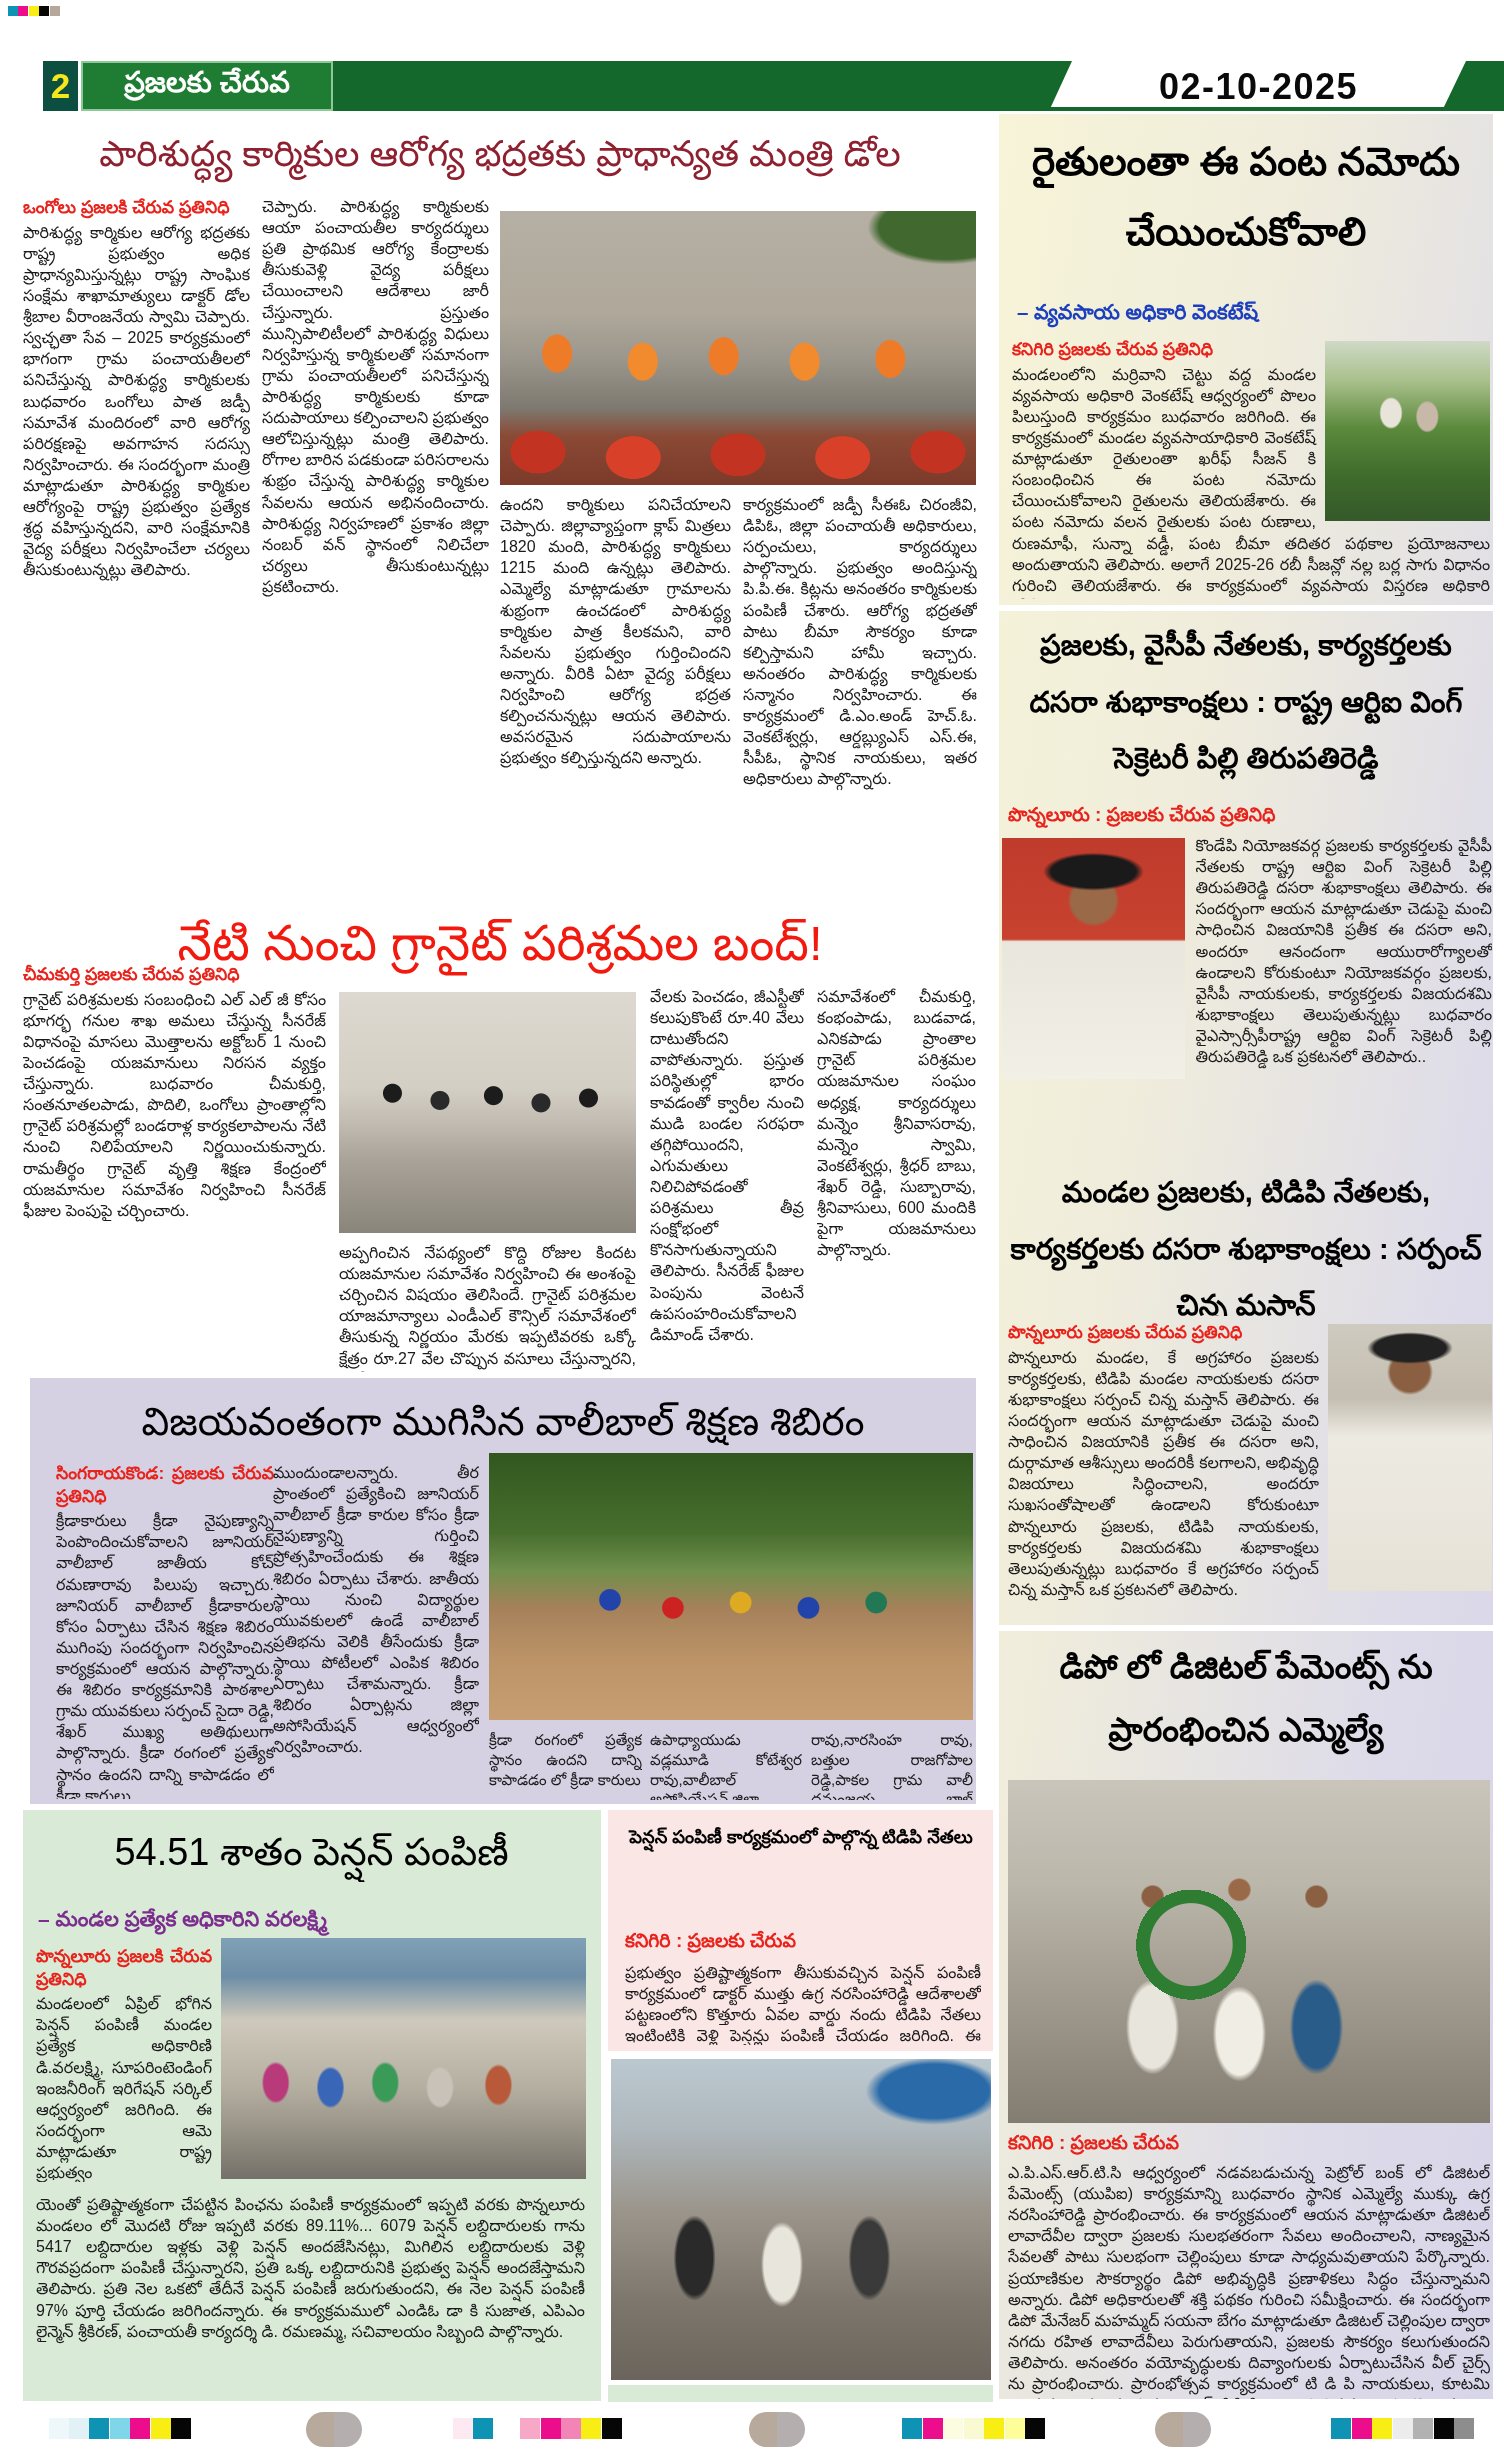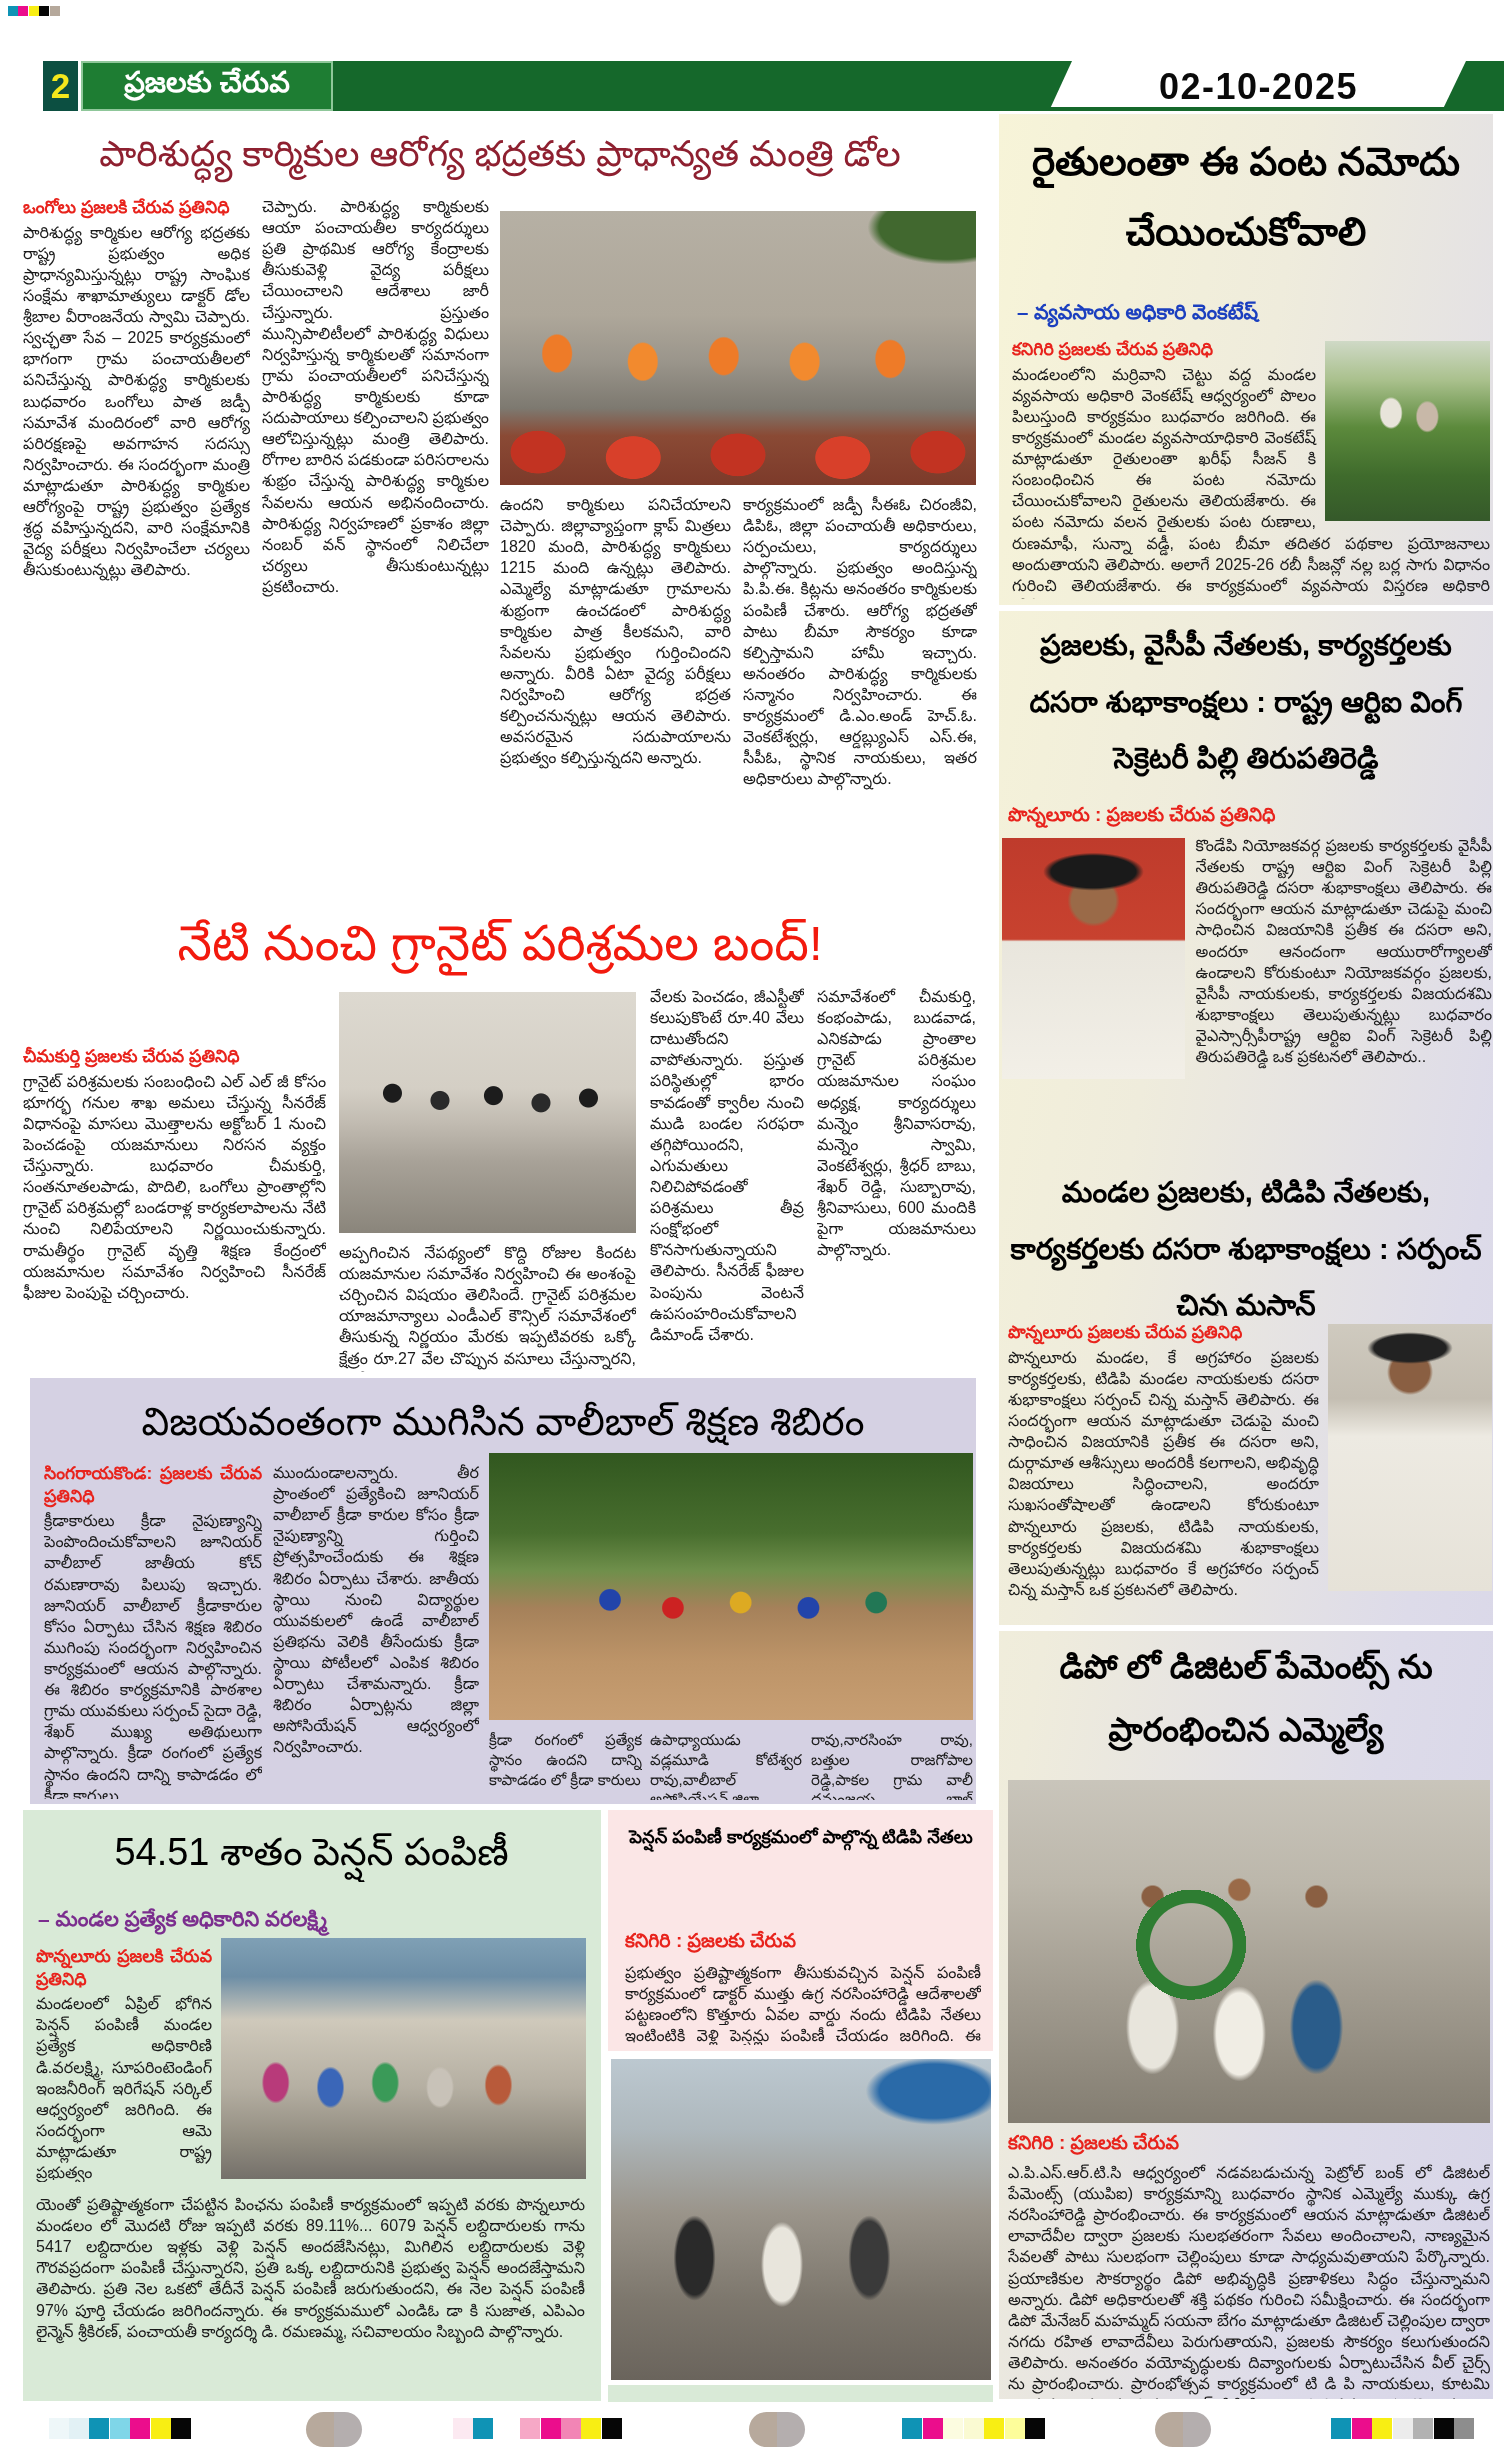--- a/index.html
+++ b/index.html
@@ -130,32 +130,32 @@
   <div class="col" style="left:23px;top:196px;width:227px;height:691px">
     <span class="dl">ఒంగోలు ప్రజలకి చేరువ ప్రతినిధి</span>
     <span>పారిశుద్ధ్య కార్మికుల ఆరోగ్య భద్రతకు రాష్ట్ర ప్రభుత్వం అధిక ప్రాధాన్యమిస్తున్నట్లు రాష్ట్ర సాంఘిక సంక్షేమ శాఖామాత్యులు డాక్టర్ డోల శ్రీబాల వీరాంజనేయ స్వామి చెప్పారు. స్వచ్ఛతా సేవ – 2025 కార్యక్రమంలో భాగంగా గ్రామ పంచాయతీలలో పనిచేస్తున్న పారిశుద్ధ్య కార్మికులకు బుధవారం ఒంగోలు పాత జడ్పీ సమావేశ మందిరంలో వారి ఆరోగ్య పరిరక్షణపై అవగాహన సదస్సు నిర్వహించారు. ఈ సందర్భంగా మంత్రి మాట్లాడుతూ పారిశుద్ధ్య కార్మికుల ఆరోగ్యంపై రాష్ట్ర ప్రభుత్వం ప్రత్యేక శ్రద్ధ వహిస్తున్నదని, వారి సంక్షేమానికి వైద్య పరీక్షలు నిర్వహించేలా చర్యలు తీసుకుంటున్నట్లు తెలిపారు.</span>
   </div>
   <div class="col" style="left:262px;top:196px;width:227px;height:691px">చెప్పారు. పారిశుద్ధ్య కార్మికులకు ఆయా పంచాయతీల కార్యదర్శులు ప్రతి ప్రాథమిక ఆరోగ్య కేంద్రాలకు తీసుకువెళ్లి వైద్య పరీక్షలు చేయించాలని ఆదేశాలు జారీ చేస్తున్నారు. ప్రస్తుతం మున్సిపాలిటీలలో పారిశుద్ధ్య విధులు నిర్వహిస్తున్న కార్మికులతో సమానంగా గ్రామ పంచాయతీలలో పనిచేస్తున్న పారిశుద్ధ్య కార్మికులకు కూడా సదుపాయాలు కల్పించాలని ప్రభుత్వం ఆలోచిస్తున్నట్లు మంత్రి తెలిపారు. రోగాల బారిన పడకుండా పరిసరాలను శుభ్రం చేస్తున్న పారిశుద్ధ్య కార్మికుల సేవలను ఆయన అభినందించారు. పారిశుద్ధ్య నిర్వహణలో ప్రకాశం జిల్లా నంబర్ వన్ స్థానంలో నిలిచేలా చర్యలు తీసుకుంటున్నట్లు ప్రకటించారు.</div>
   <div class="ph ph-san"></div>
   <div class="col" style="left:500px;top:494px;width:231px;height:393px">ఉందని కార్మికులు పనిచేయాలని చెప్పారు. జిల్లావ్యాప్తంగా క్లాప్ మిత్రలు 1820 మంది, పారిశుద్ధ్య కార్మికులు 1215 మంది ఉన్నట్లు తెలిపారు. ఎమ్మెల్యే మాట్లాడుతూ గ్రామాలను శుభ్రంగా ఉంచడంలో పారిశుద్ధ్య కార్మికుల పాత్ర కీలకమని, వారి సేవలను ప్రభుత్వం గుర్తించిందని అన్నారు. వీరికి ఏటా వైద్య పరీక్షలు నిర్వహించి ఆరోగ్య భద్రత కల్పించనున్నట్లు ఆయన తెలిపారు. అవసరమైన సదుపాయాలను ప్రభుత్వం కల్పిస్తున్నదని అన్నారు.</div>
   <div class="col" style="left:743px;top:494px;width:234px;height:393px">కార్యక్రమంలో జడ్పీ సీఈఓ చిరంజీవి, డిపిఓ, జిల్లా పంచాయతీ అధికారులు, సర్పంచులు, కార్యదర్శులు పాల్గొన్నారు. ప్రభుత్వం అందిస్తున్న పి.పి.ఈ. కిట్లను అనంతరం కార్మికులకు పంపిణీ చేశారు. ఆరోగ్య భద్రతతో పాటు బీమా సౌకర్యం కూడా కల్పిస్తామని హామీ ఇచ్చారు. అనంతరం పారిశుద్ధ్య కార్మికులకు సన్మానం నిర్వహించారు. ఈ కార్యక్రమంలో డి.ఎం.అండ్ హెచ్.ఓ. వెంకటేశ్వర్లు, ఆర్డబ్ల్యుఎస్ ఎస్.ఈ, సీపీఓ, స్థానిక నాయకులు, ఇతర అధికారులు పాల్గొన్నారు.</div>
 
   <div class="abs hl hl-a2">నేటి నుంచి గ్రానైట్ పరిశ్రమల బంద్!</div>
-  <div class="col" style="left:23px;top:1045px;width:303px;height:387px">
+  <div class="col" style="left:23px;top:963px;width:303px;height:387px">
     <span class="dl">చీమకుర్తి ప్రజలకు చేరువ ప్రతినిధి</span>
     <span>గ్రానైట్ పరిశ్రమలకు సంబంధించి ఎల్ ఎల్ జీ కోసం భూగర్భ గనుల శాఖ అమలు చేస్తున్న సీనరేజ్ విధానంపై మాసలు మొత్తాలను అక్టోబర్ 1 నుంచి పెంచడంపై యజమానులు నిరసన వ్యక్తం చేస్తున్నారు. బుధవారం చీమకుర్తి, సంతనూతలపాడు, పొదిలి, ఒంగోలు ప్రాంతాల్లోని గ్రానైట్ పరిశ్రమల్లో బండరాళ్ల కార్యకలాపాలను నేటి నుంచి నిలిపేయాలని నిర్ణయించుకున్నారు. రామతీర్థం గ్రానైట్ వృత్తి శిక్షణ కేంద్రంలో యజమానుల సమావేశం నిర్వహించి సీనరేజ్ ఫీజుల పెంపుపై చర్చించారు.</span>
   </div>
   <div class="ph ph-granite"></div>
   <div class="col" style="left:339px;top:1242px;width:297px;height:130px">అప్పగించిన నేపథ్యంలో కొద్ది రోజుల కిందట యజమానుల సమావేశం నిర్వహించి ఈ అంశంపై చర్చించిన విషయం తెలిసిందే. గ్రానైట్ పరిశ్రమల యాజమాన్యాలు ఎండీఎల్ కౌన్సిల్ సమావేశంలో తీసుకున్న నిర్ణయం మేరకు ఇప్పటివరకు ఒక్కో క్షేత్రం రూ.27 వేల చొప్పున వసూలు చేస్తున్నారని, అక్టోబరు 1 నుంచి రూ.35</div>
   <div class="col" style="left:650px;top:986px;width:154px;height:387px">వేలకు పెంచడం, జీఎస్టీతో కలుపుకొంటే రూ.40 వేలు దాటుతోందని వాపోతున్నారు. ప్రస్తుత పరిస్థితుల్లో భారం కావడంతో క్వారీల నుంచి ముడి బండల సరఫరా తగ్గిపోయిందని, ఎగుమతులు నిలిచిపోవడంతో పరిశ్రమలు తీవ్ర సంక్షోభంలో కొనసాగుతున్నాయని తెలిపారు. సీనరేజ్ ఫీజుల పెంపును వెంటనే ఉపసంహరించుకోవాలని డిమాండ్ చేశారు.</div>
   <div class="col" style="left:817px;top:986px;width:159px;height:387px">సమావేశంలో చీమకుర్తి, కంభంపాడు, బుడవాడ, ఎనికపాడు ప్రాంతాల గ్రానైట్ పరిశ్రమల యజమానుల సంఘం అధ్యక్ష, కార్యదర్శులు మన్నెం శ్రీనివాసరావు, మన్నెం స్వామి, వెంకటేశ్వర్లు, శ్రీధర్ బాబు, శేఖర్ రెడ్డి, సుబ్బారావు, శ్రీనివాసులు, 600 మందికి పైగా యజమానులు పాల్గొన్నారు.</div>
 
   <div class="abs box-volley"></div>
   <div class="abs hl hl-a3">విజయవంతంగా ముగిసిన  వాలీబాల్ శిక్షణ శిబిరం</div>
-  <div class="col" style="left:44px;top:1462px;width:218px;height:337px">
+  <div class="col" style="left:56px;top:1462px;width:218px;height:337px">
     <span class="dl">సింగరాయకొండ:  ప్రజలకు  చేరువ ప్రతినిధి</span>
     <span>క్రీడాకారులు క్రీడా నైపుణ్యాన్ని పెంపొందించుకోవాలని జూనియర్ వాలీబాల్ జాతీయ కోచ్ రమణారావు పిలుపు ఇచ్చారు. జూనియర్ వాలీబాల్ క్రీడాకారుల కోసం ఏర్పాటు చేసిన శిక్షణ శిబిరం ముగింపు సందర్భంగా నిర్వహించిన కార్యక్రమంలో ఆయన పాల్గొన్నారు. ఈ శిబిరం కార్యక్రమానికి పాఠశాల గ్రామ యువకులు సర్పంచ్ సైదా రెడ్డి, శేఖర్ ముఖ్య అతిథులుగా పాల్గొన్నారు. క్రీడా రంగంలో ప్రత్యేక స్థానం ఉందని దాన్ని కాపాడడం లో క్రీడా కారులు</span>
   </div>
   <div class="col" style="left:273px;top:1462px;width:206px;height:337px">ముందుండాలన్నారు. తీర ప్రాంతంలో ప్రత్యేకించి జూనియర్ వాలీబాల్ క్రీడా కారుల కోసం క్రీడా నైపుణ్యాన్ని గుర్తించి ప్రోత్సహించేందుకు ఈ శిక్షణ శిబిరం ఏర్పాటు చేశారు. జాతీయ స్థాయి నుంచి విద్యార్థుల యువకులలో ఉండే వాలీబాల్ ప్రతిభను వెలికి తీసేందుకు క్రీడా స్థాయి పోటీలలో ఎంపిక శిబిరం ఏర్పాటు చేశామన్నారు. క్రీడా శిబిరం ఏర్పాట్లను జిల్లా అసోసియేషన్ ఆధ్వర్యంలో నిర్వహించారు.</div>
   <div class="ph ph-volley"></div>
   <div class="col capcol" style="left:489px;top:1730px;width:153px;height:70px">క్రీడా రంగంలో ప్రత్యేక స్థానం ఉందని దాన్ని కాపాడడం లో క్రీడా కారులు</div>
   <div class="col capcol" style="left:650px;top:1730px;width:152px;height:70px">ఉపాధ్యాయుడు వడ్లమూడి కోటేశ్వర రావు,వాలీబాల్ అసోసియేషన్ జిల్లా</div>
   <div class="col capcol" style="left:811px;top:1730px;width:162px;height:70px">రావు,నారసింహ రావు, బత్తుల రాజగోపాల రెడ్డి,పాకల గ్రామ వాలీ ధనుంజయ బాల్ క్రీడాకారులు పాల్గొన్నారు.</div>
 
   <div class="abs box-pension"></div>

